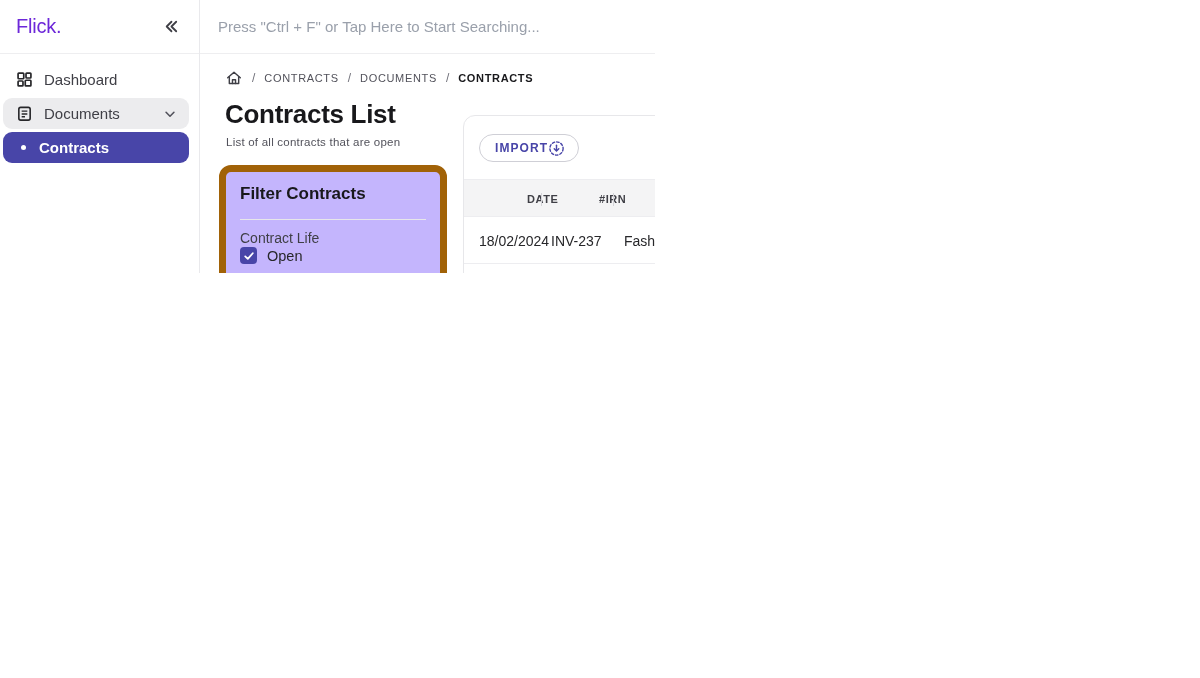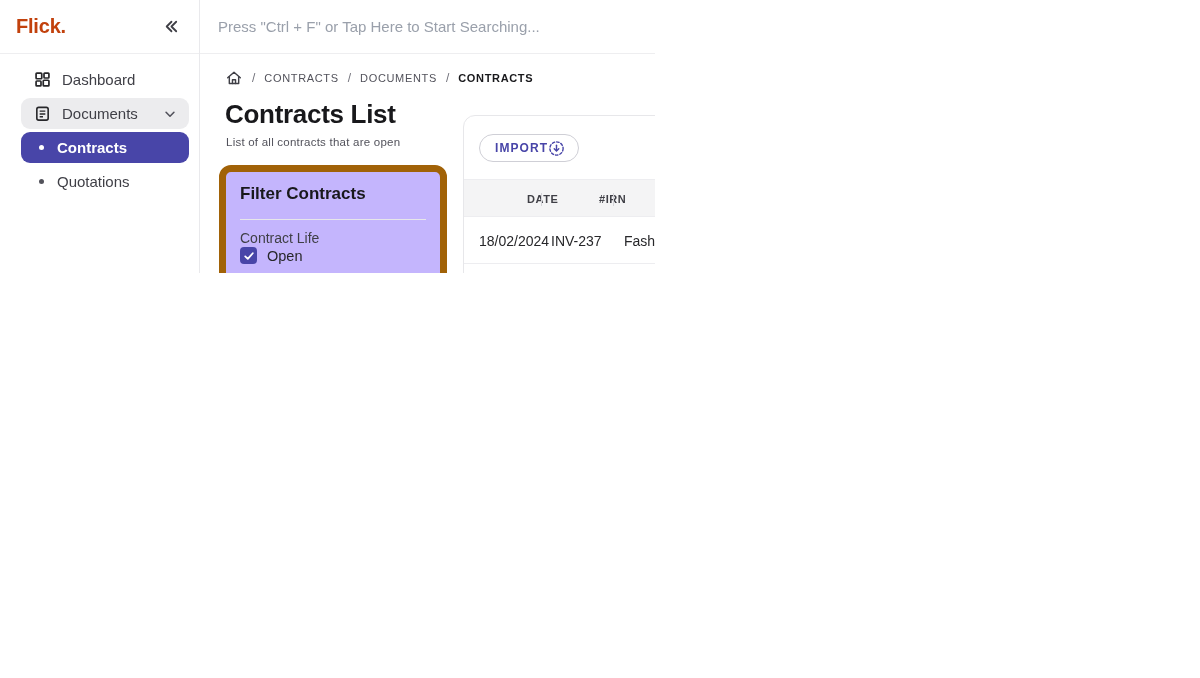--- a/index.html
+++ b/index.html
@@ -6,23 +6,23 @@
   html,body { width:1200px; height:678px; background:#ffffff;
     font-family:"Liberation Sans","DejaVu Sans",sans-serif; }
   .canvas { position:relative; width:1200px; height:678px; background:#fff; overflow:hidden; }
   .clip { position:absolute; left:0; top:0; width:655px; height:273px; overflow:hidden; background:#fff; }
 
   
   .sidebar { position:absolute; left:0; top:0; width:200px; height:273px;
     border-right:1px solid #e9e9ec; background:#fff; }
   .sidebar-header { height:54px; display:flex; align-items:center; justify-content:space-between;
     padding:0 17px 0 16px; border-bottom:1px solid #eeeef0; }
-  .brand { font-size:20px; font-weight:700; color:#c2410c; letter-spacing:-0.2px; }
+  .brand { font-size:20px; font-weight:400; color:#6d28d9; letter-spacing:-0.2px; }
   .collapse-btn { background:none; border:none; cursor:pointer; display:flex; align-items:center; padding:2px; }
-  .nav { position:absolute; top:54px; left:0; right:1px; padding:10px 9px 0 21px;
+  .nav { position:absolute; top:54px; left:0; right:1px; padding:10px 9px 0 3px;
     display:flex; flex-direction:column; gap:3px; }
   .nav-item { height:31px; border-radius:9px; display:flex; align-items:center;
     padding:0 12px 0 13px; font-size:15px; color:#3f3f46; gap:11px; cursor:pointer; }
   .nav-item .chev { margin-left:auto; display:flex; }
   .nav-item.gray { background:#ececee; }
   .nav-item.active { background:#4845A8; color:#ffffff; font-weight:700; }
   .nav-item.indent { padding-left:18px; gap:13px; }
   .dot { width:5px; height:5px; border-radius:50%; background:#52525b; flex:0 0 auto; }
   .nav-item.active .dot { background:#ffffff; }
   .nav-icon { display:flex; flex:0 0 auto; }
@@ -122,24 +122,20 @@
             </svg>
           </span>
         </div>
 
         <div class="nav-item active indent">
           <span class="dot"></span>
           <span>Contracts</span>
         </div>
 
 
-        <div class="nav-item indent">
-          <span class="dot"></span>
-          <span>Quotations</span>
-        </div>
 
       </nav>
     </aside>
 
     <header class="topbar">
       <input class="search-input" type="text" value="" placeholder="Press &quot;Ctrl + F&quot; or Tap Here to Start Searching..." style="">
     </header>
 
     <main class="main">
 

